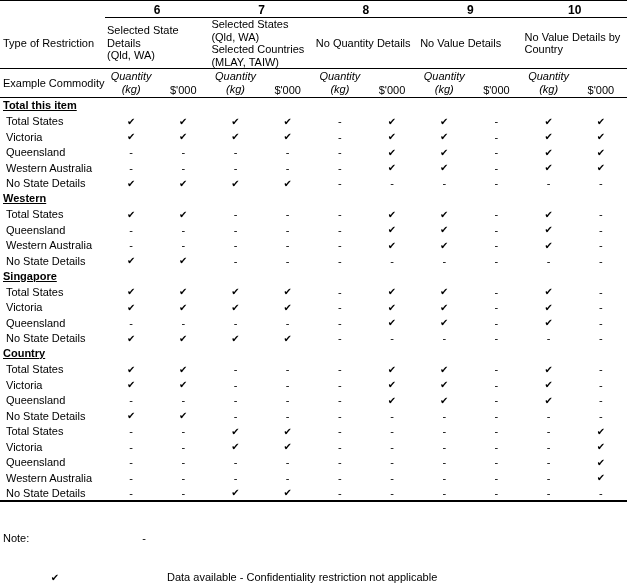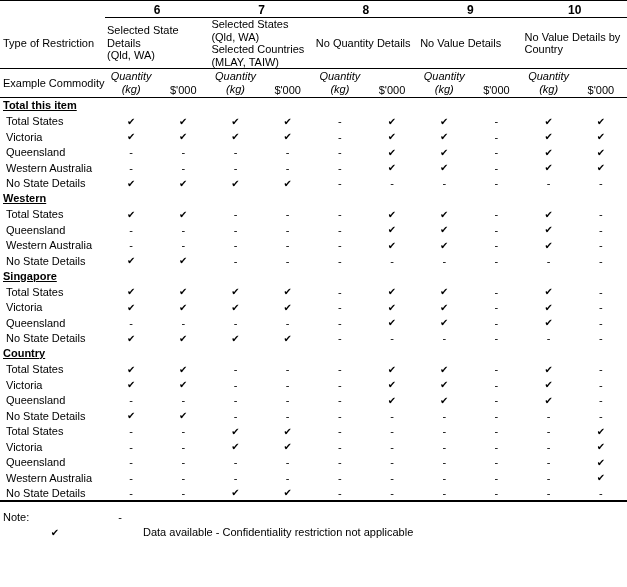--- a/index.html
+++ b/index.html
@@ -62,24 +62,25 @@
     vertical-align:middle;
     text-decoration:underline;
   }
   td.row-label { padding-left:6px; white-space:nowrap; vertical-align:middle; }
   td.cell { text-align:center; vertical-align:middle; }
   td.cell.check { font-size:10px; font-family:"DejaVu Sans",sans-serif; }
   td.cell.dash  { font-size:11px; }
 
   
   .note {
-    margin-top:8px;
+    margin-top:29px;
     display:grid;
     grid-template-columns:110px 20px 1fr;
     line-height:15px;
+    gap:24px;
   }
   .note-label { grid-column:1; padding-left:3px; }
   .note-symbol { text-align:center; }
   .note-symbol.check { font-size:10px; font-family:"DejaVu Sans",sans-serif; }
   .note-text { padding-left:33px; white-space:nowrap; }
   .note-spacer { }
 </style>
 </head>
 <body>
 

